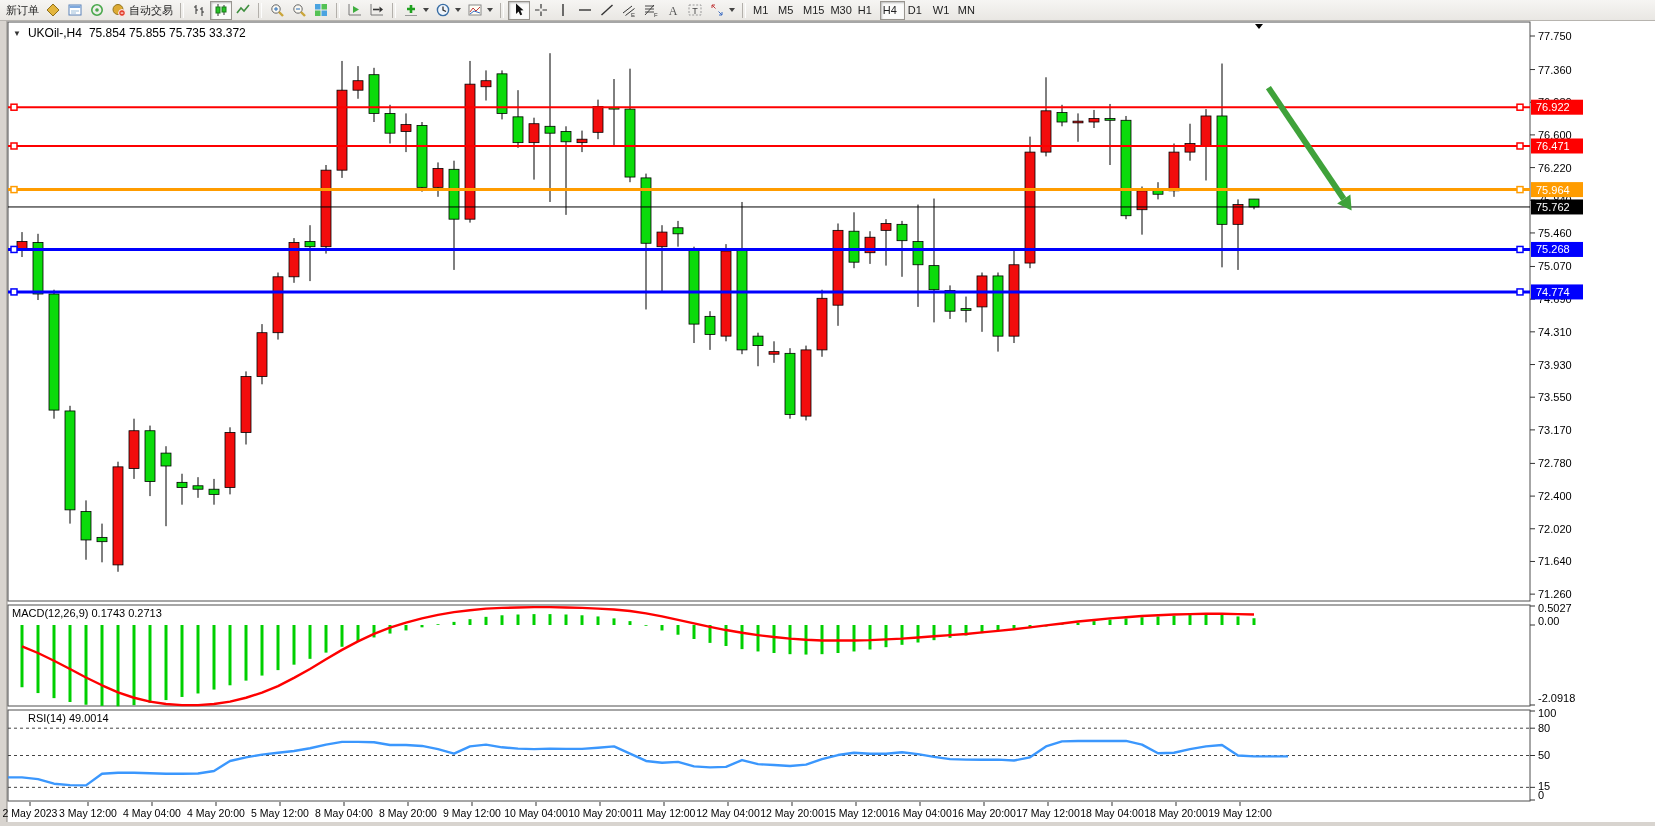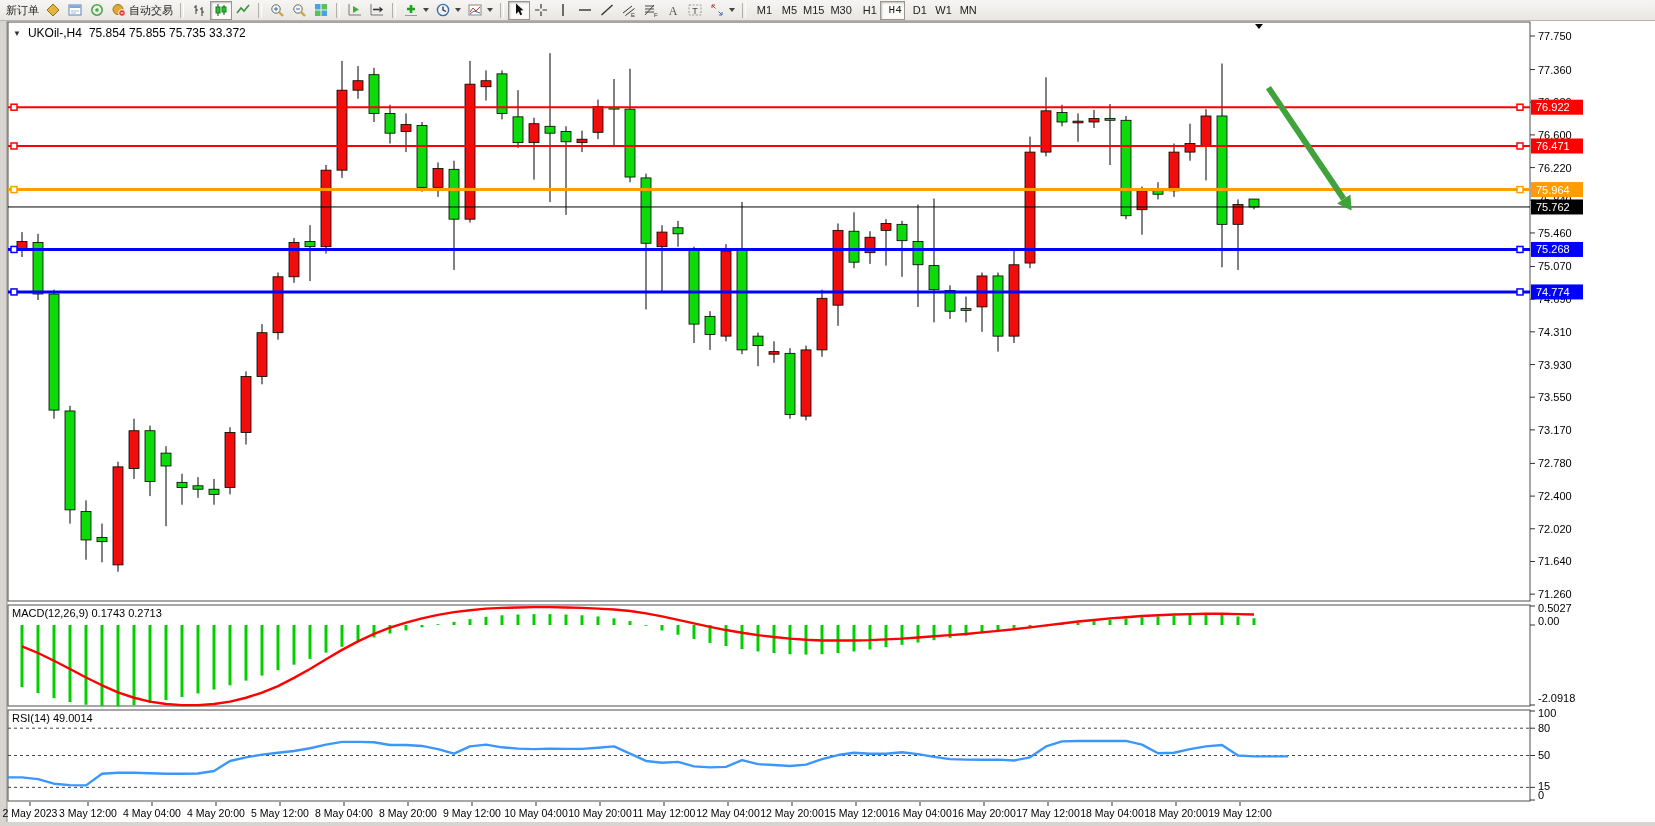--- a/index.html
+++ b/index.html
@@ -1,39 +1,39 @@
 <!DOCTYPE html>
 <html><head>
 <meta charset="utf-8">
 <style>
   html,body{margin:0;padding:0;background:#fff;}
   .app{position:relative;width:1655px;height:826px;overflow:hidden;background:#fff;
        font-family:"Liberation Sans",sans-serif;}
   .toolbar{position:absolute;top:0;left:0;width:1655px;height:21px;z-index:6;
        background:linear-gradient(#f6f5f3,#e9e7e3);border-bottom:1px solid #b7b4af;
        display:flex;align-items:center;padding-left:3px;box-sizing:border-box;}
-  .tb{height:19px;min-width:21px;display:inline-flex;align-items:center;justify-content:flex-end;
+  .tb{height:19px;min-width:21px;display:inline-flex;align-items:center;justify-content:flex-start;
       background:transparent;border:1px solid transparent;padding:0 2px;margin:0;
       font:11px "Liberation Sans",sans-serif;color:#1c1c1c;gap:2px;cursor:default;}
-  .tb.active{background:#fbfbfa;border:1px solid #98958f;box-shadow:inset 1px 1px 2px rgba(0,0,0,.25);font-family:Liberation Mono, monospace;}
+  .tb.active{background:#fbfbfa;border:1px solid #98958f;box-shadow:inset 1px 1px 2px rgba(0,0,0,.25);}
   .tb svg{display:block;}
   .sep{width:2px;height:15px;border-left:1px solid #b3b0ab;border-right:1px solid #fdfdfd;margin:0 4px;}
   .caret{width:0;height:0;border-left:3px solid transparent;border-right:3px solid transparent;
       border-top:4px solid #444;margin-left:2px;}
   .tf{min-width:25px;font:11px "Liberation Sans",sans-serif;color:#222;}
   .right-cluster{position:absolute;left:1508px;top:0;height:21px;display:flex;align-items:center;gap:6px;}
   .badge{position:absolute;top:1px;left:11px;min-width:12px;height:12px;border-radius:7px;
       background:#e23b2e;color:#fff;font:bold 9px "Liberation Sans",sans-serif;
       display:flex;align-items:center;justify-content:center;padding:0 2px;}
   .alerts-wrap{position:relative;width:24px;height:21px;display:flex;align-items:center;justify-content:center;}
   .overlay-label{position:absolute;font:11px "Liberation Sans",sans-serif;color:#000;z-index:3;white-space:pre;}
   #chart-title{top:26px;left:13px;font-size:12px;display:flex;align-items:center;gap:7px;}
   #chart-title .tri{font-size:8px;color:#333;}
   #macd-label{top:607px;left:12px;text-align:right;}
-  #rsi-label{top:712px;left:12px;text-align:center;}
+  #rsi-label{top:712px;left:28px;text-align:center;}
   #chart-svg{position:absolute;top:0;left:0;z-index:1;}
 </style>
 </head>
 <body>
 
 <div class="app">
   <div class="toolbar" id="toolbar">
       <button class="tb">
         <span>新订单</span>
       </button>

